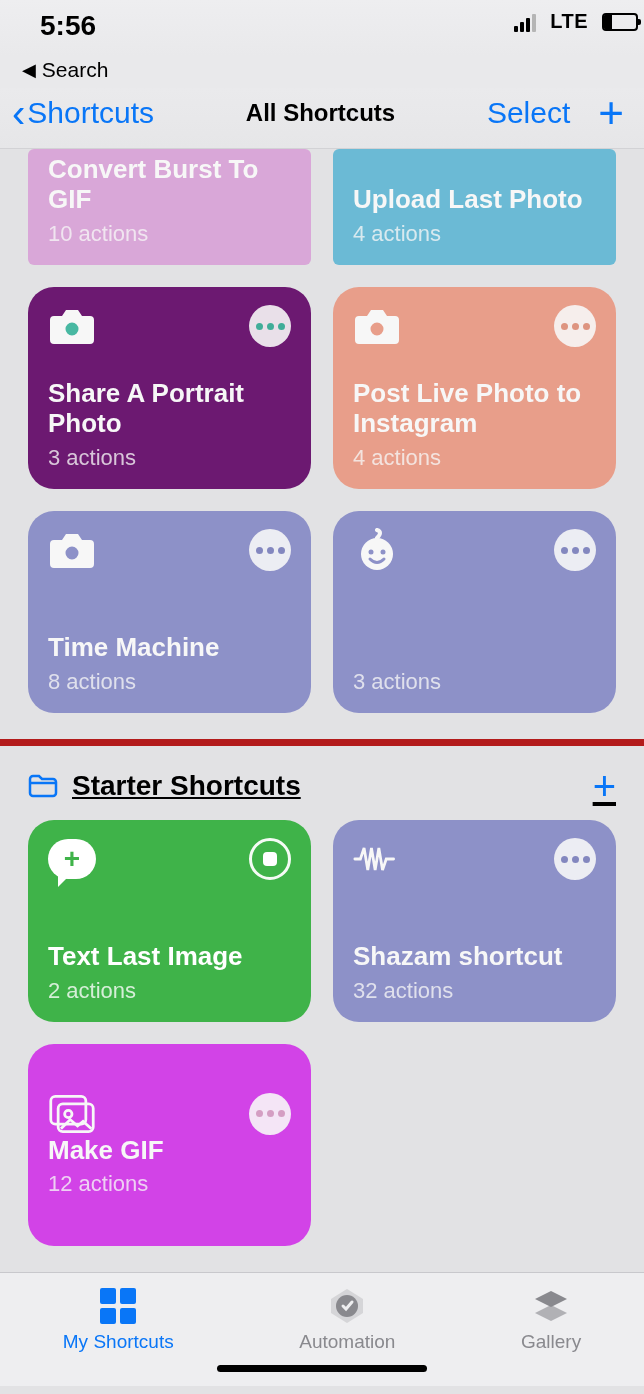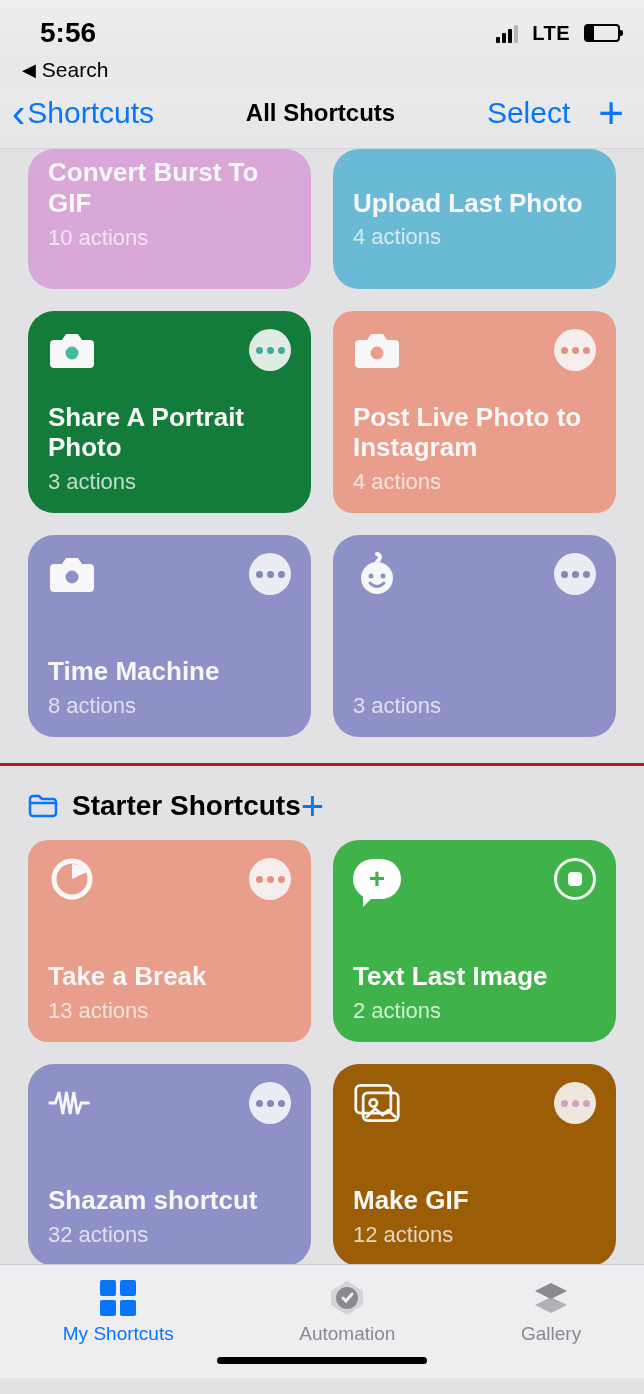--- a/index.html
+++ b/index.html
@@ -7,22 +7,22 @@
   body { position: relative; }
   
   .dim-overlay {
     position: absolute; inset: 0;
     background: rgba(0,0,0,0.03);
     pointer-events: none; z-index: 5;
   }
 
   
   .status-bar {
-    height: 56px; display: flex; align-items: center; justify-content: space-between;
-    padding: 10px 24px 0 40px; font-size: 28px; font-weight: 600; color: #000;
+    height: 56px; display: flex; align-items: flex-start; justify-content: space-between;
+    padding: 10px 6px 0 40px; font-size: 28px; font-weight: 600; color: #000;
     background: linear-gradient(#f6f6f8,#f1f1f3);
   }
   .status-right { display:flex; align-items:center; gap:14px; }
   .lte { font-size:20px; font-weight:600; letter-spacing:0.5px; }
   .signal { display:flex; align-items:flex-end; gap:2px; height:20px;}
   .signal span{ width:4px; background:#000; border-radius:1px;}
   .signal span:nth-child(1){height:6px;}
   .signal span:nth-child(2){height:10px;}
   .signal span:nth-child(3){height:14px;}
   .signal span:nth-child(4){height:18px; background:#bbb;}
@@ -51,53 +51,53 @@
   .nav-add{ font-size:44px; font-weight:300; line-height:0.6;}
 
   
   .content { padding: 0 0 0 0; }
   .grid {
     display:grid; grid-template-columns: 1fr 1fr; gap:22px;
     padding: 0 28px 26px 28px;
   }
 
   .section-header{
-    display:flex; align-items:center; 
-    padding: 24px 28px 18px 28px; border-top:3px solid #b91c1c;
+    display:flex; align-items:center; justify-content:space-between;
+    padding: 24px 28px 18px 28px; border-top:7px solid #b91c1c;text-decoration:underline;
   }
   .section-header .left{ display:flex; align-items:center; gap:14px;}
   .section-title{ font-size:28px; font-weight:700; color:#000;}
   .folder-icon{ width:30px; height:24px; }
   .section-add{ color:#0a7aff; font-size:40px; font-weight:300; line-height:0.6;}
 
   
   .card {
     border-radius:26px; color:#fff; padding:18px 20px 18px 20px;
     height: 202px; position:relative; display:flex; flex-direction:column; justify-content:space-between;
   }
-  .card.short{ height:140px; justify-content:center; overflow:hidden;}
+  .card.short{ height:116px; justify-content:flex-end; overflow:hidden;border-radius:6px;}
   .card .top-row{ display:flex; justify-content:space-between; align-items:flex-start;}
   .card .icon-slot{ width:48px; height:42px; display:flex; align-items:center; justify-content:center;}
   .card .more{
     width:42px; height:42px; border-radius:50%;
     background:rgba(255,255,255,0.9);
     display:flex; align-items:center; justify-content:center; gap:4px;
   }
   .card .more .d{ width:7px; height:7px; border-radius:50%;}
   .card .title{ font-size:26px; font-weight:700; line-height:1.18;}
   .card .sub{ font-size:22px; opacity:0.78; margin-top:6px; font-weight:500;}
 
   
   .c-pink   { background:#e1addf; }
   .c-skyblue{ background:#6fc1dc; }
-  .c-teal   { background:#15803d;gap:28px; } .c-teal   .more .d{ background:#43b39e;}
-  .c-salmon { background:#f0a48f;border-radius:20px; } .c-salmon .more .d{ background:#e69985;}
+  .c-teal   { background:#701a75;gap:28px; } .c-teal   .more .d{ background:#43b39e;}
+  .c-salmon { background:#f0a48f; } .c-salmon .more .d{ background:#e69985;}
   .c-lav    { background:#9296cf; } .c-lav    .more .d{ background:#888cc6;}
   .c-green  { background:#3fb349; }
-  .c-pink2  { background:#a16207; } .c-pink2  .more .d{ background:#dba4ca;}
+  .c-pink2  { background:#d946ef;justify-content:center; } .c-pink2  .more .d{ background:#dba4ca;}
 
   .card.active{ z-index:10;}
   .card.active .more{
     background:transparent; border:3px solid rgba(255,255,255,0.95);
     gap:0;
   }
   .card.active .more::after{
     content:""; width:14px; height:14px; background:#fff; border-radius:4px;
   }
 
@@ -110,21 +110,21 @@
     width:0; height:0; border-top:12px solid #fff; border-right:12px solid transparent;}
   .bubble .plus{ color:#3fb349; font-size:28px; font-weight:700;}
 
   
   svg { display:block; }
   .white-fill { fill:#fff; }
   .white-stroke { stroke:#fff; fill:none; }
 
   
   .tabbar{
-    position:absolute; bottom:16px; left:0; right:0; height:114px;
+    position:absolute; bottom:8px; left:0; right:0; height:114px;
     background:#f6f6f8; border-top:1px solid #cfcfd3;
     display:flex; justify-content:space-around; padding-top:14px;
   }
   .tab{ display:flex; flex-direction:column; align-items:center; gap:6px; font-size:19px; color:#8e8e93;}
   .tab.active{ color:#0a7aff;}
   .tab .ticon{ width:40px; height:38px; display:flex; align-items:center; justify-content:center;}
   .grid-icon{ display:grid; grid-template-columns:1fr 1fr; gap:4px;}
   .grid-icon span{ width:16px; height:16px; background:#0a7aff; border-radius:2px;}
   .home-ind{ position:absolute; bottom:14px; left:50%; transform:translateX(-50%);
     width:210px; height:7px; background:#000; border-radius:4px;}
@@ -276,39 +276,20 @@
           <path fill="none" stroke="#0a7aff" stroke-width="2.5" d="M2 5a3 3 0 0 1 3-3h6l3 3h11a3 3 0 0 1 3 3v11a3 3 0 0 1-3 3H5a3 3 0 0 1-3-3z"></path>
           <line x1="2" y1="9" x2="28" y2="9" stroke="#0a7aff" stroke-width="2.5"></line>
         </svg>
       <span class="section-title">Starter Shortcuts</span>
     </div>
     <span class="section-add">+</span>
   </div>
 
   <div class="grid">
 
-    <div class="card c-salmon">
-      <div class="top-row">
-        <div class="icon-slot">
-          <svg width="46" height="46" viewBox="0 0 46 46">
-              <circle cx="23" cy="23" r="18" class="white-stroke" stroke-width="5"></circle>
-              <path d="M23 23 L23 8 A18 18 0 0 1 38 16 z" class="white-fill"></path>
-            </svg>
-        </div>
-        <div class="more">
-            <span class="d"></span>
-            <span class="d"></span>
-            <span class="d"></span>
-          </div>
-      </div>
-      <div>
-        <div class="title">Take a Break</div>
-        <div class="sub">13 actions</div>
-      </div>
-    </div>
 
     <div class="card c-green active">
       <div class="top-row">
         <div class="icon-slot">
           <div class="bubble">
               <span class="plus">+</span>
             </div>
         </div>
         <div class="more"></div>
       </div>

